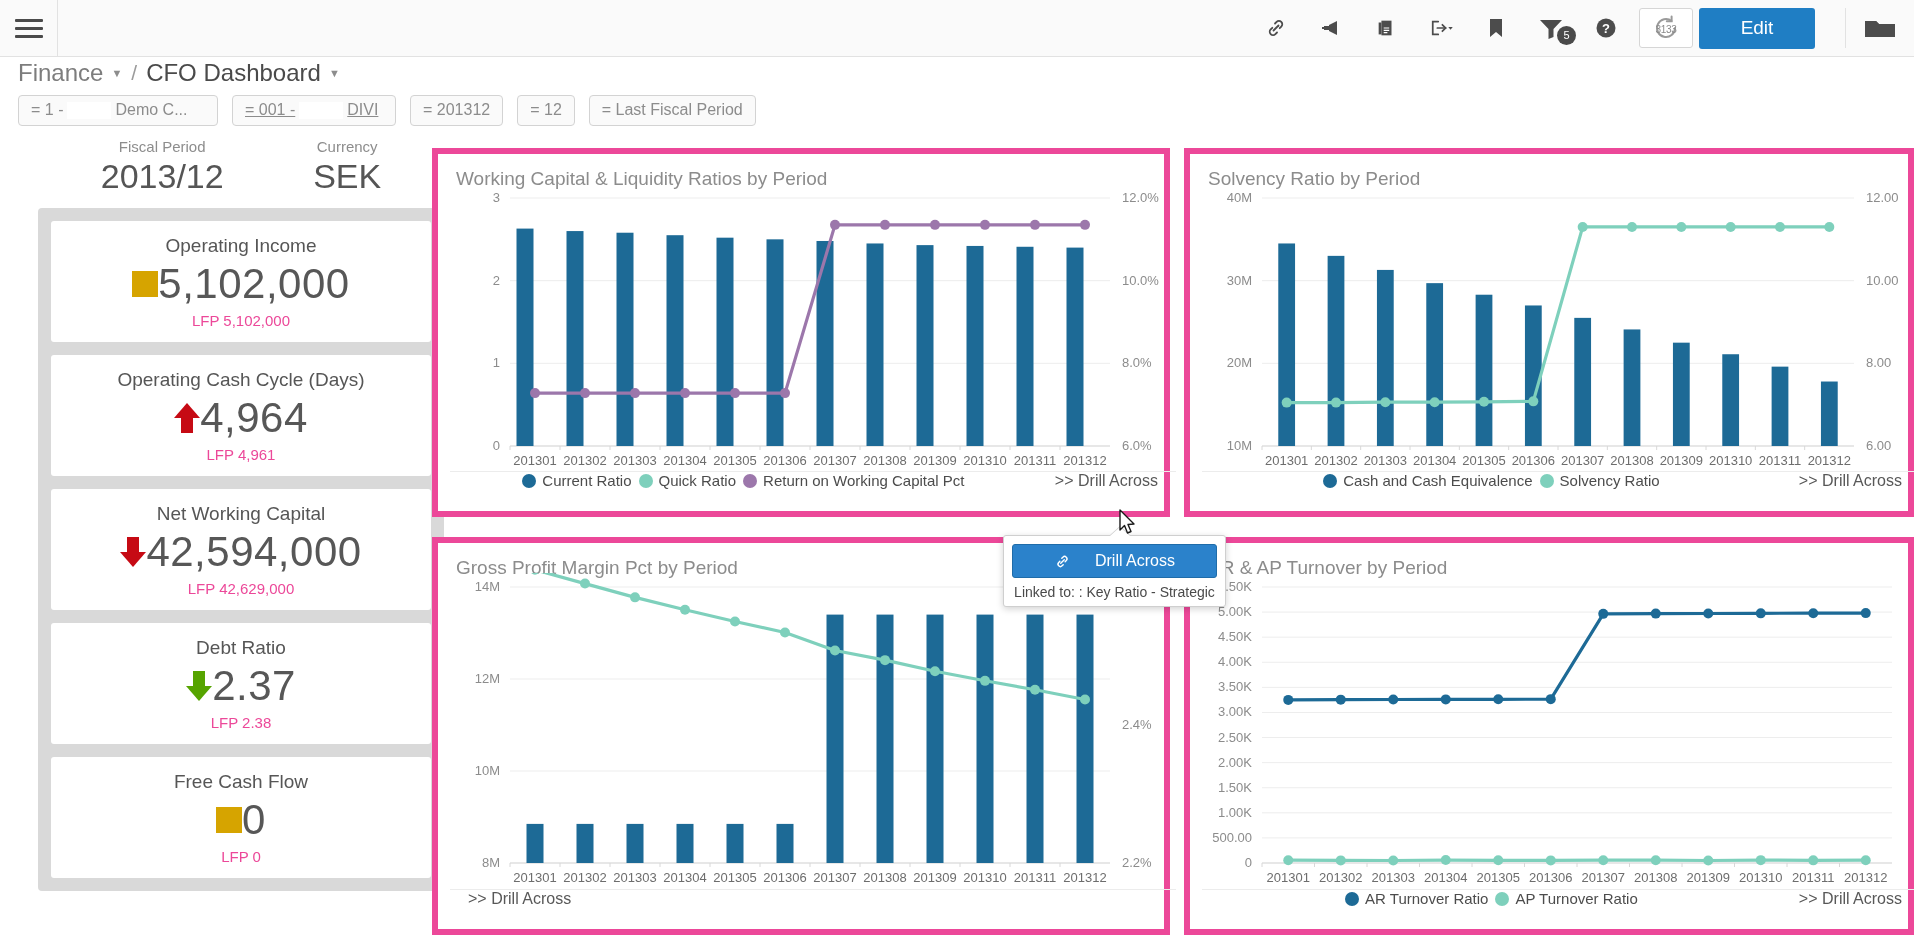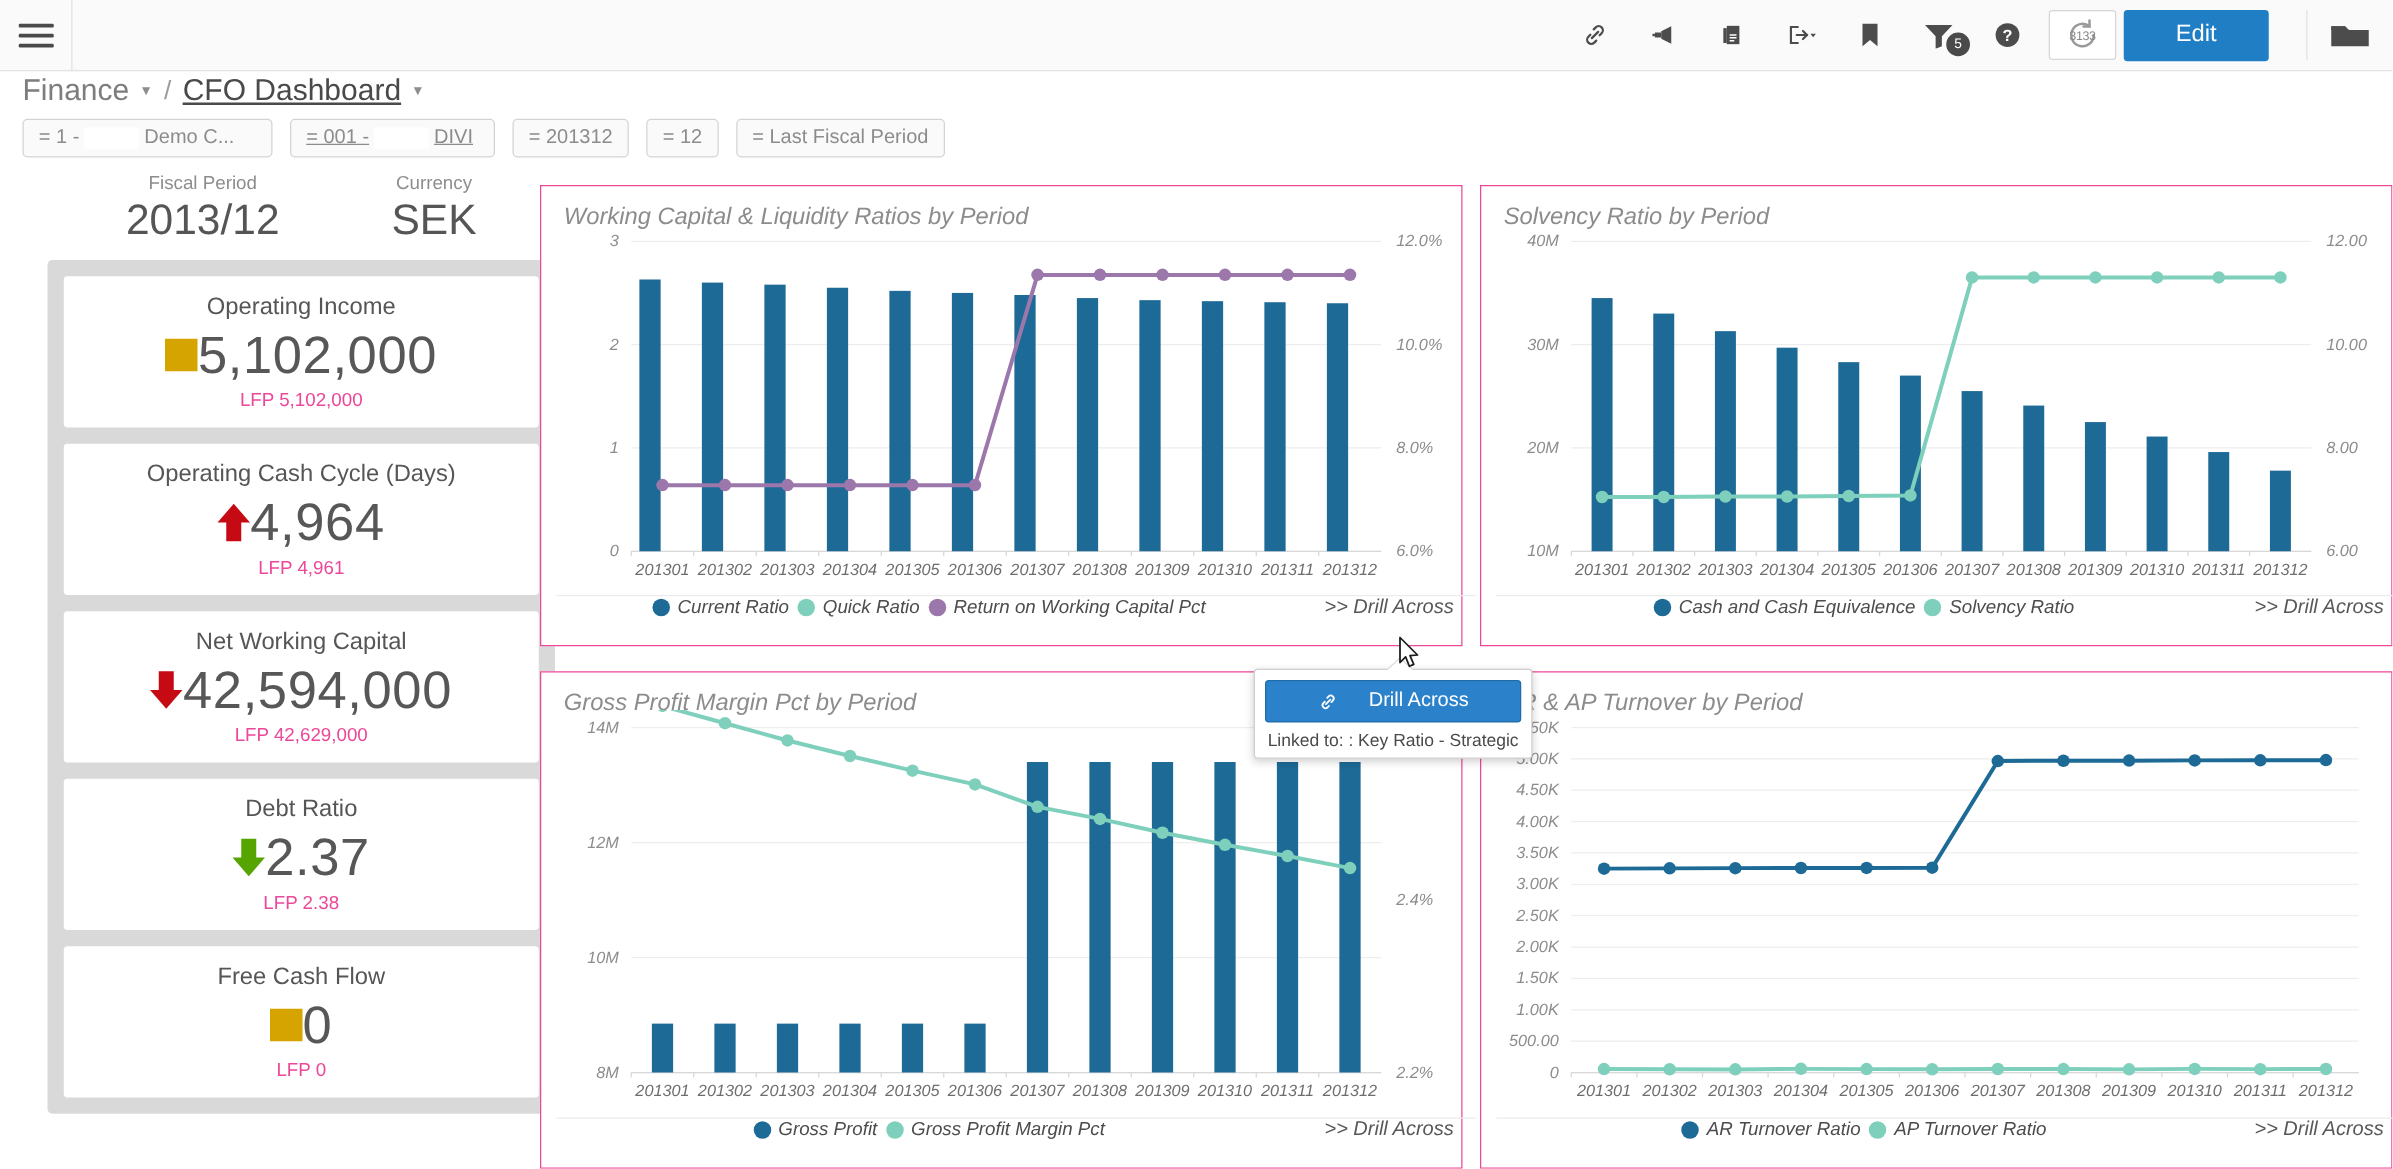--- a/index.html
+++ b/index.html
@@ -53,21 +53,21 @@
   }
   .tb-divider { width:1px; height:40px; background:#e2e2e2; }
   .folder-btn { width:68px; height:57px; display:flex; align-items:center; justify-content:center; cursor:pointer; }
 
   
   .crumbrow {
     position:absolute; left:0; top:57px; width:1914px; height:32px;
     display:flex; align-items:center; padding-left:18px; gap:5px;
   }
   .crumb { font-size:24px; color:#7d7d7d; cursor:pointer; }
-  .crumb.active { color:#4a4a4a;text-decoration:underline; }
+  .crumb.active { color:#4a4a4a; }
   .crumb-sep { font-size:21px; color:#9b9b9b; margin:0 4px; }
   .caret { font-size:11px; color:#8d8d8d; margin-left:3px; }
 
   
   .chiprow { position:absolute; left:0; top:92px; width:1914px; height:36px;
     display:flex; align-items:center; padding-left:18px; gap:14px; }
   .chip {
     height:31px; border:1px solid #d3d3d3; border-radius:4px; background:#fafafa;
     color:#8c8c8c; font-size:16px; display:flex; align-items:center;
     padding:0 12px; cursor:pointer; white-space:nowrap;
@@ -100,21 +100,21 @@
   .arrow-dn-red { position:relative; width:26px; height:30px; }
   .arrow-dn-red::before{ content:""; position:absolute; left:7px; top:0; width:12px; height:18px; background:#c60a14;}
   .arrow-dn-red::after{ content:""; position:absolute; left:0; bottom:0; width:0;height:0;
     border-left:13px solid transparent;border-right:13px solid transparent;border-top:15px solid #c60a14;}
   .arrow-dn-green { position:relative; width:26px; height:30px; }
   .arrow-dn-green::before{ content:""; position:absolute; left:7px; top:0; width:12px; height:18px; background:#56a400;}
   .arrow-dn-green::after{ content:""; position:absolute; left:0; bottom:0; width:0;height:0;
     border-left:13px solid transparent;border-right:13px solid transparent;border-top:15px solid #56a400;}
 
   
-  .card { position:absolute; background:#fff; border:1px solid #ec4899;font-style:italic; }
+  .card { position:absolute; background:#fff; border:6px solid #ec4899; }
   .card-title { font-size:19px; color:#8c8c8c; padding:14px 0 0 18px; }
   .plotarea { position:absolute; }
   .card-footer {
     position:absolute; left:12px; bottom:0; width:100%; height:40px;
     border-top:1px solid #ececec; display:flex; align-items:flex-start;
   }
   .legend { flex:1 1 auto; display:flex; align-items:center; justify-content:center; gap:7px; }
   .leg-item { display:flex; align-items:center; gap:6px; font-size:15px; color:#4c4c4c; cursor:pointer; }
   .leg-dot { width:14px; height:14px; border-radius:50%; display:inline-block; }
   .drill { font-size:16px; color:#585858; padding:0 18px; cursor:pointer; white-space:nowrap; }
@@ -545,30 +545,20 @@
         <line x1="472" y1="290" x2="472" y2="294" stroke="#d8d8d8"></line>
         <text x="497" y="309" text-anchor="middle" font-size="13" fill="#6d6d6d" font-family="Liberation Sans, sans-serif">201309</text>
         <line x1="522" y1="290" x2="522" y2="294" stroke="#d8d8d8"></line>
         <text x="547" y="309" text-anchor="middle" font-size="13" fill="#6d6d6d" font-family="Liberation Sans, sans-serif">201310</text>
         <line x1="572" y1="290" x2="572" y2="294" stroke="#d8d8d8"></line>
         <text x="597" y="309" text-anchor="middle" font-size="13" fill="#6d6d6d" font-family="Liberation Sans, sans-serif">201311</text>
         <line x1="622" y1="290" x2="622" y2="294" stroke="#d8d8d8"></line>
         <text x="647" y="309" text-anchor="middle" font-size="13" fill="#6d6d6d" font-family="Liberation Sans, sans-serif">201312</text>
       </svg>
     <div class="card-footer">
-      <div class="legend" id="leg2">
-          <div class="leg-item">
-            <span class="leg-dot" style="background: rgb(29, 106, 150);"></span>
-            <span>Gross Profit</span>
-          </div>
-          <div class="leg-item">
-            <span class="leg-dot" style="background: rgb(126, 208, 188);"></span>
-            <span>Gross Profit Margin Pct</span>
-          </div>
-        </div>
       <div class="drill">&gt;&gt; Drill Across</div>
     </div>
   </div>
 
   <div class="card" id="card3" style="left:1184px; top:537px; width:730px; height:398px;">
     <div class="card-title">AR &amp; AP Turnover by Period</div>
     <svg class="plotarea" id="plot3" style="left:0; top:30px;" width="730" height="328" viewBox="0 0 730 328">
         <line x1="72" y1="290" x2="702" y2="290" stroke="#ededed" stroke-width="1"></line>
         <text x="62" y="294" text-anchor="end" font-size="13" fill="#8c8c8c" font-family="Liberation Sans, sans-serif">0</text>
         <line x1="72" y1="264.90909090909093" x2="702" y2="264.90909090909093" stroke="#ededed" stroke-width="1"></line>

